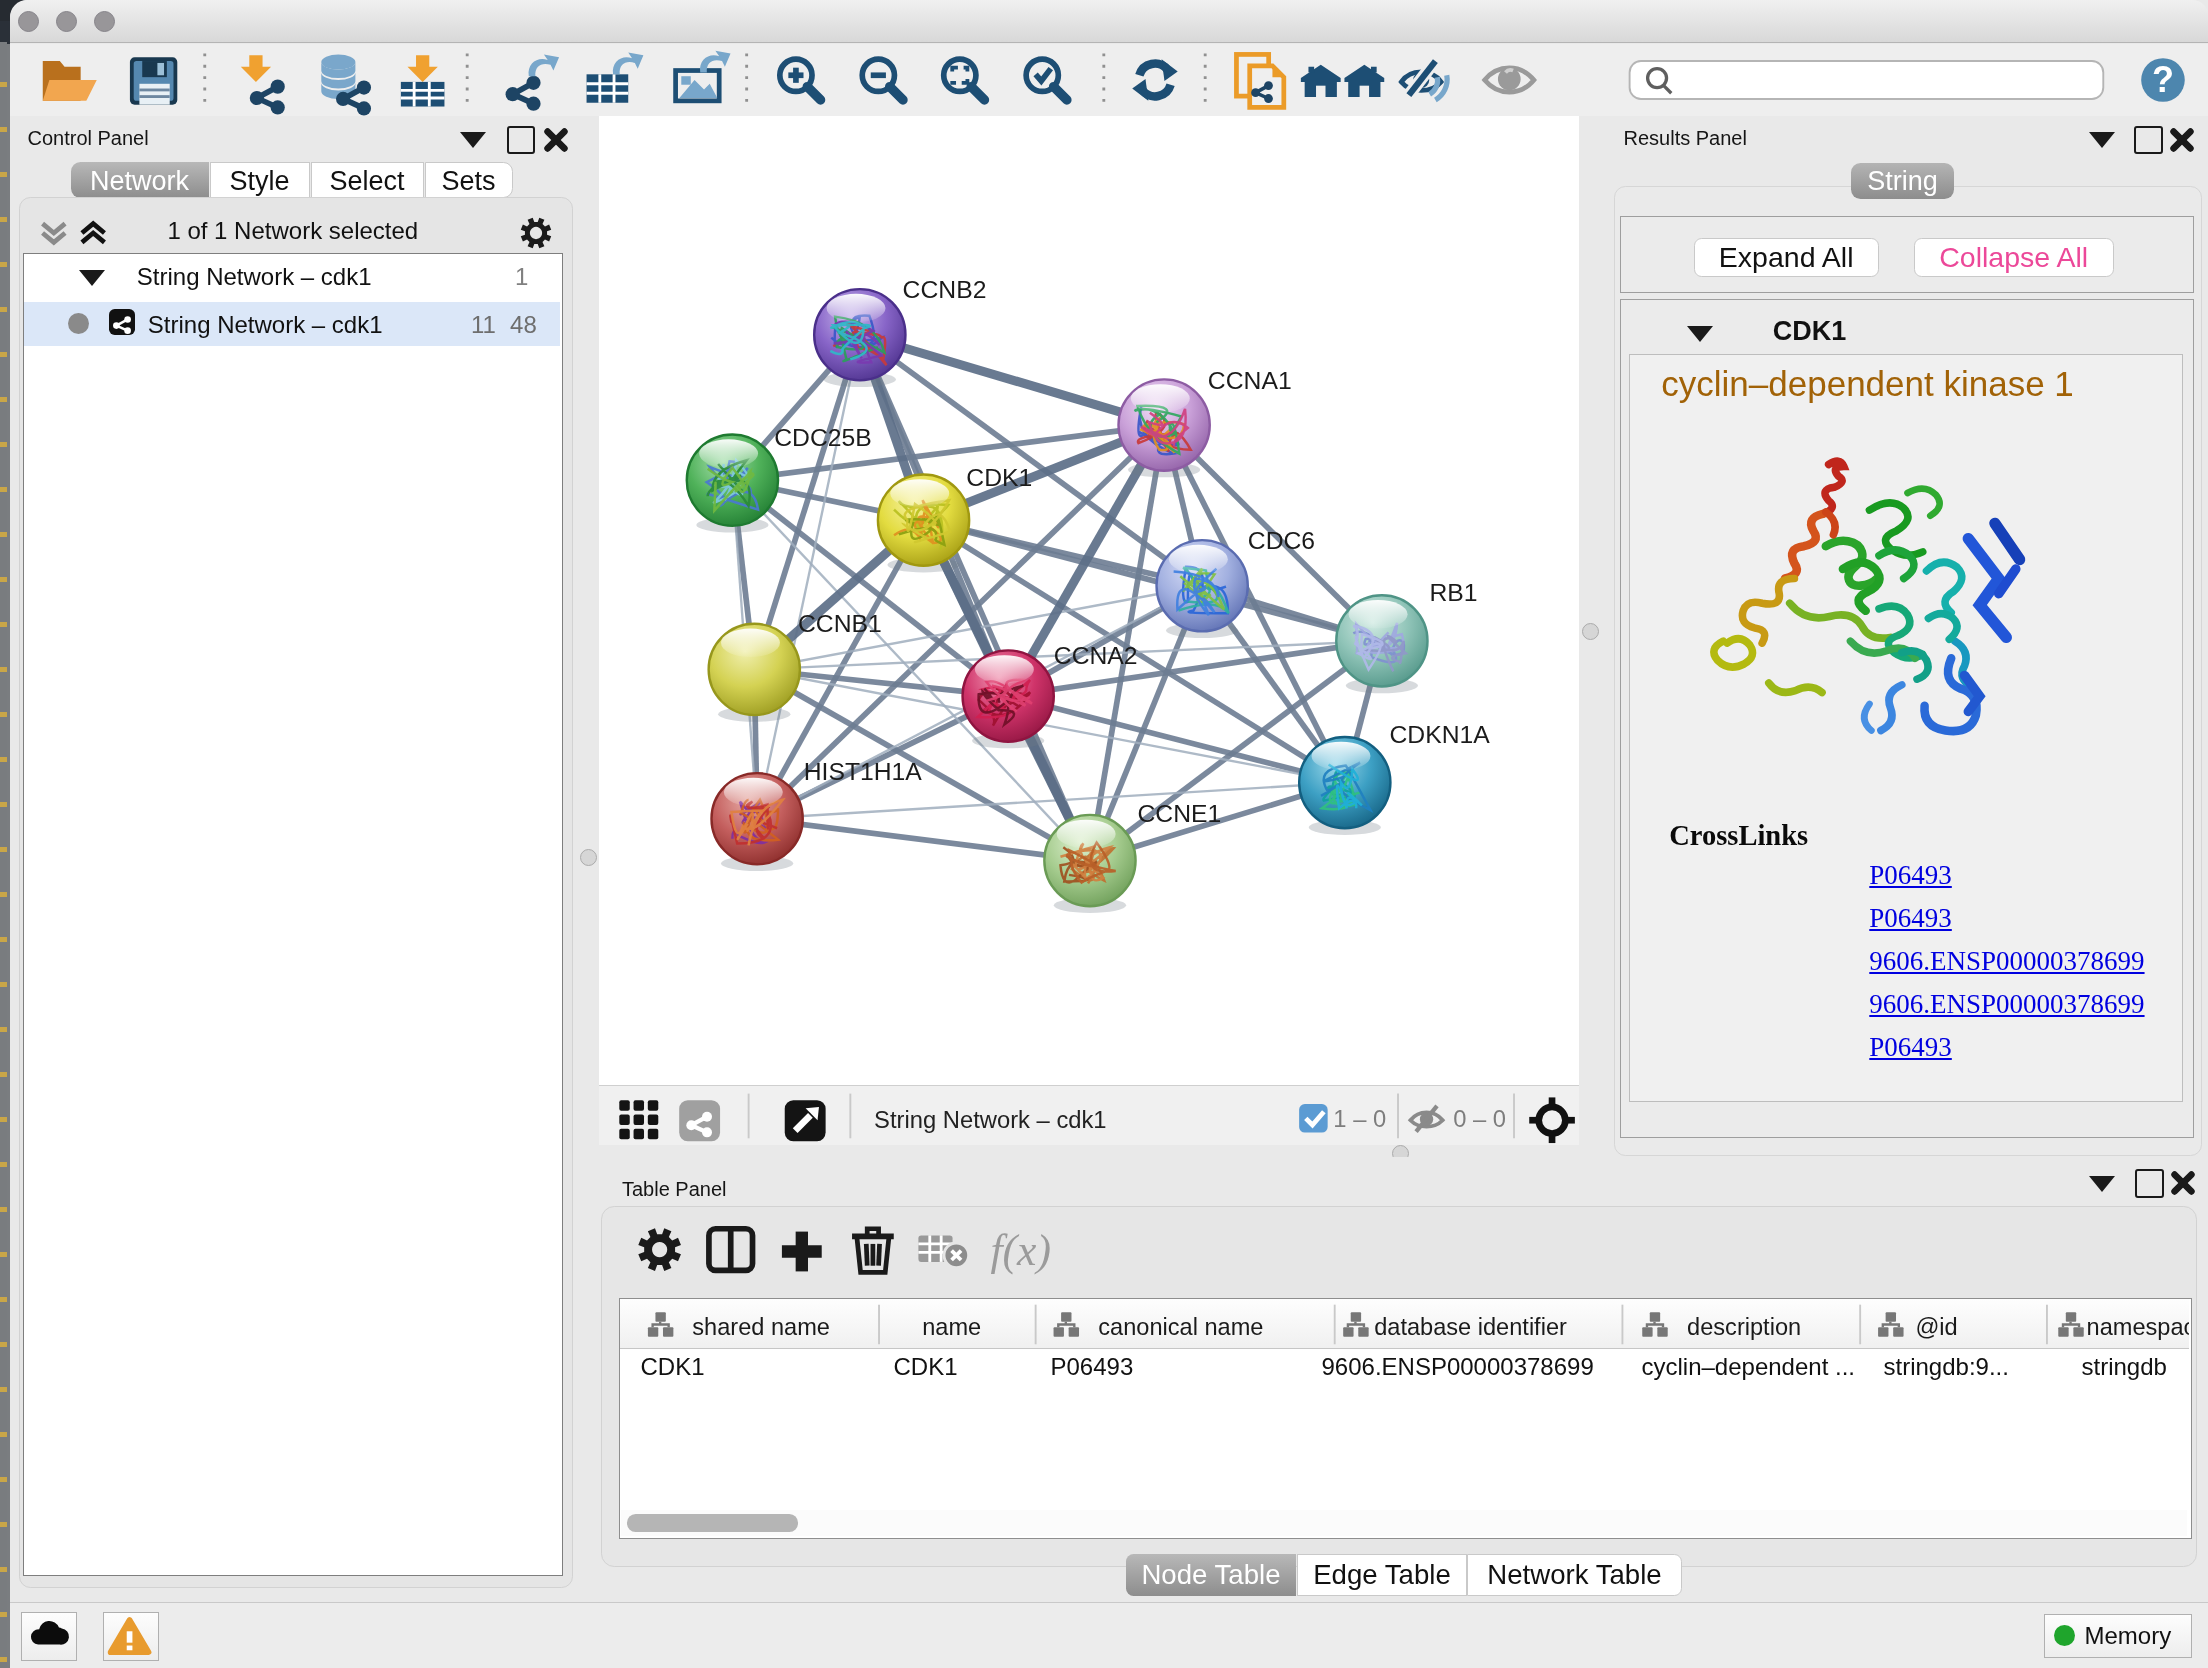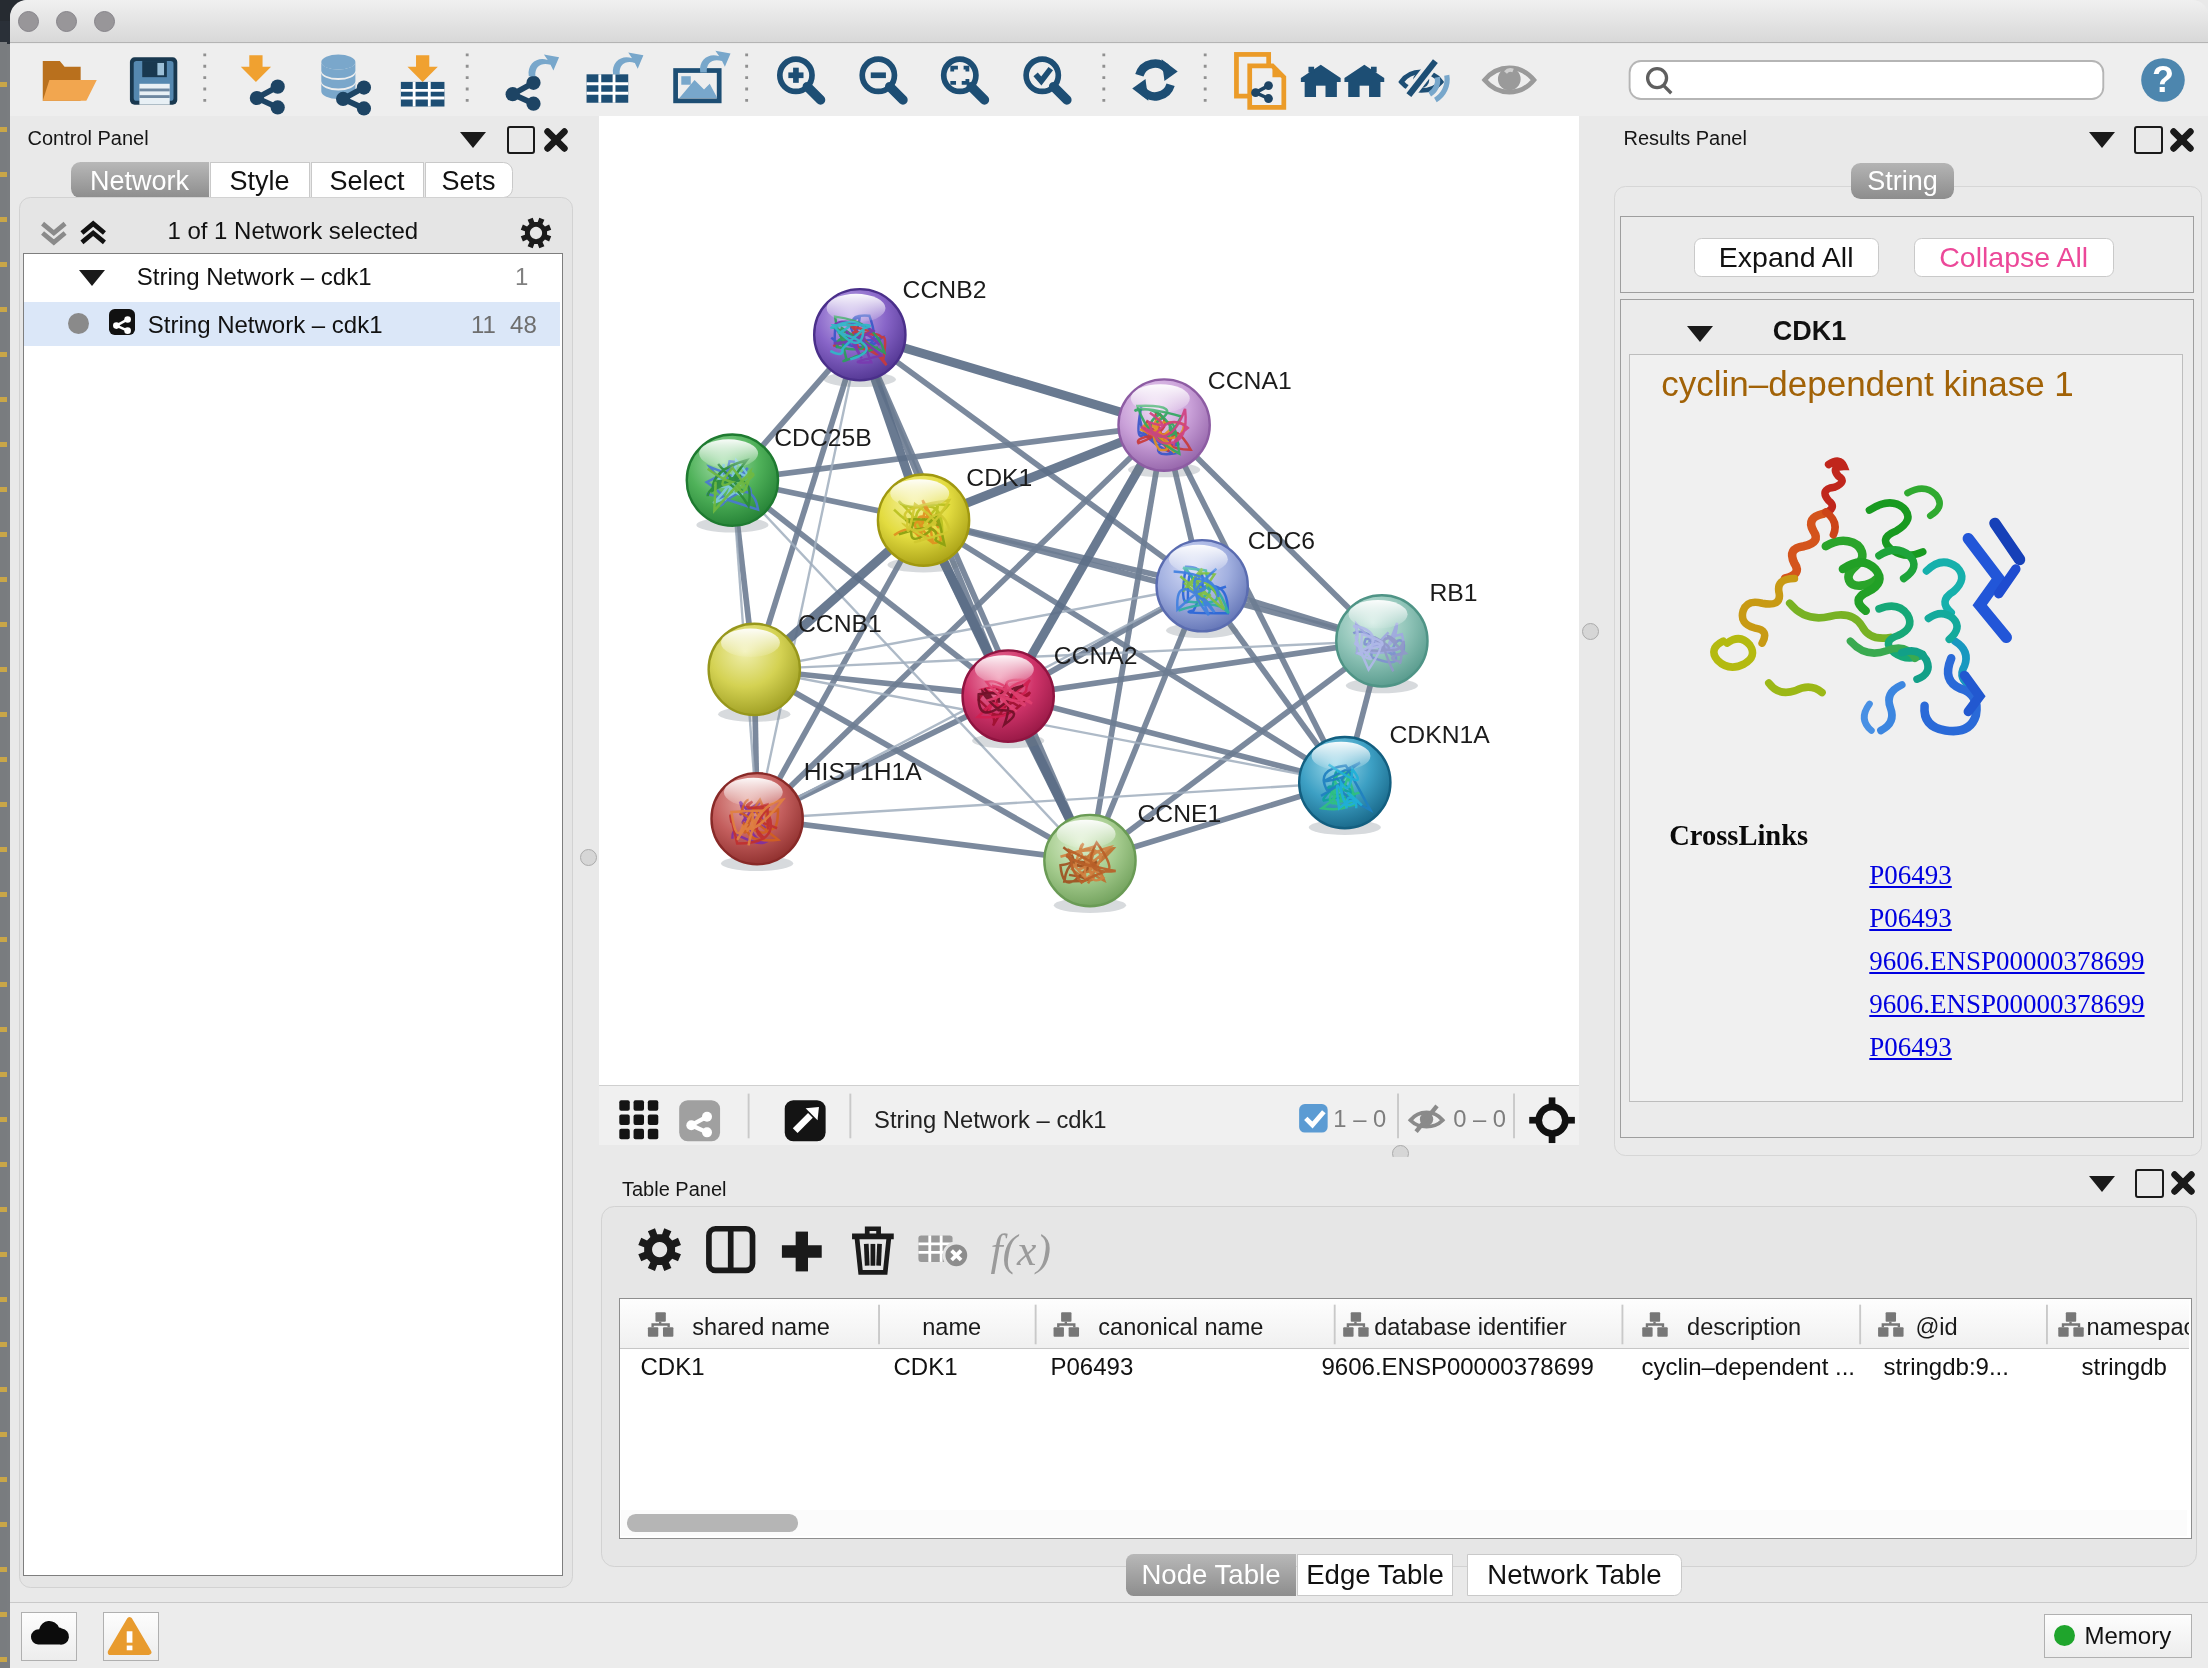--- a/index.html
+++ b/index.html
@@ -661,21 +661,21 @@
         <span class="abs" style="left:1022px;">cyclin–dependent ...</span>
         <span class="abs" style="left:1264px;">stringdb:9...</span>
         <span class="abs" style="left:1462px;">stringdb</span>
     </div>
     <div class="abs" style="left:1.9px;top:211px;width:1566px;height:26px;background:#fbfbfb;">
       <div class="abs" style="left:5.7px;top:3.8px;width:171px;height:18px;background:#b5b5b5;border-radius:8.6px;"></div>
     </div>
   </div>
 
   <div class="abs tabsel" style="left:536px;top:397px;width:170px;height:42px;border-radius:7.6px 0 0 7.6px;font-size:27.6px;text-align:center;line-height:42px;">Node Table</div>
-  <div class="abs tabwhite" style="left:707px;top:397px;width:156px;height:42px;box-sizing:border-box;font-size:27.6px;text-align:center;line-height:40px;">Edge Table</div>
+  <div class="abs tabwhite" style="left:707px;top:397px;width:170px;height:42px;box-sizing:border-box;font-size:27.6px;text-align:center;line-height:40px;">Edge Table</div>
   <div class="abs tabwhite" style="left:877px;top:397px;width:215px;height:42px;box-sizing:border-box;border-radius:0 7.6px 7.6px 0;font-size:27.6px;text-align:center;line-height:40px;">Network Table</div>
 </div>
 
 <div class="abs" style="left:9.5px;top:1602px;width:2199px;height:67px;background:#ececec;border-top:1.9px solid #c9c9c9;box-sizing:border-box;">
   <div class="abs" style="left:11.4px;top:8.6px;width:56px;height:49px;background:linear-gradient(#fdfdfd,#ededed);border:1.9px solid #b0b0b0;box-sizing:border-box;"></div>
   <svg class="abs" style="left:11.4px;top:8.6px;" width="56" height="49" viewBox="0 0 59 51">
       <path d="M18,34 a8,8 0 0 1 1,-16 a11,11 0 0 1 21,-2 a7,7 0 0 1 3,1 a6.5,6.5 0 0 1 -2,17 z" fill="#0c0c0c"></path>
     </svg>
   <div class="abs" style="left:93px;top:8.6px;width:56px;height:49px;background:linear-gradient(#fdfdfd,#ededed);border:1.9px solid #b0b0b0;box-sizing:border-box;"></div>
   <svg class="abs" style="left:93px;top:8.6px;" width="56" height="49" viewBox="0 0 59 51">

